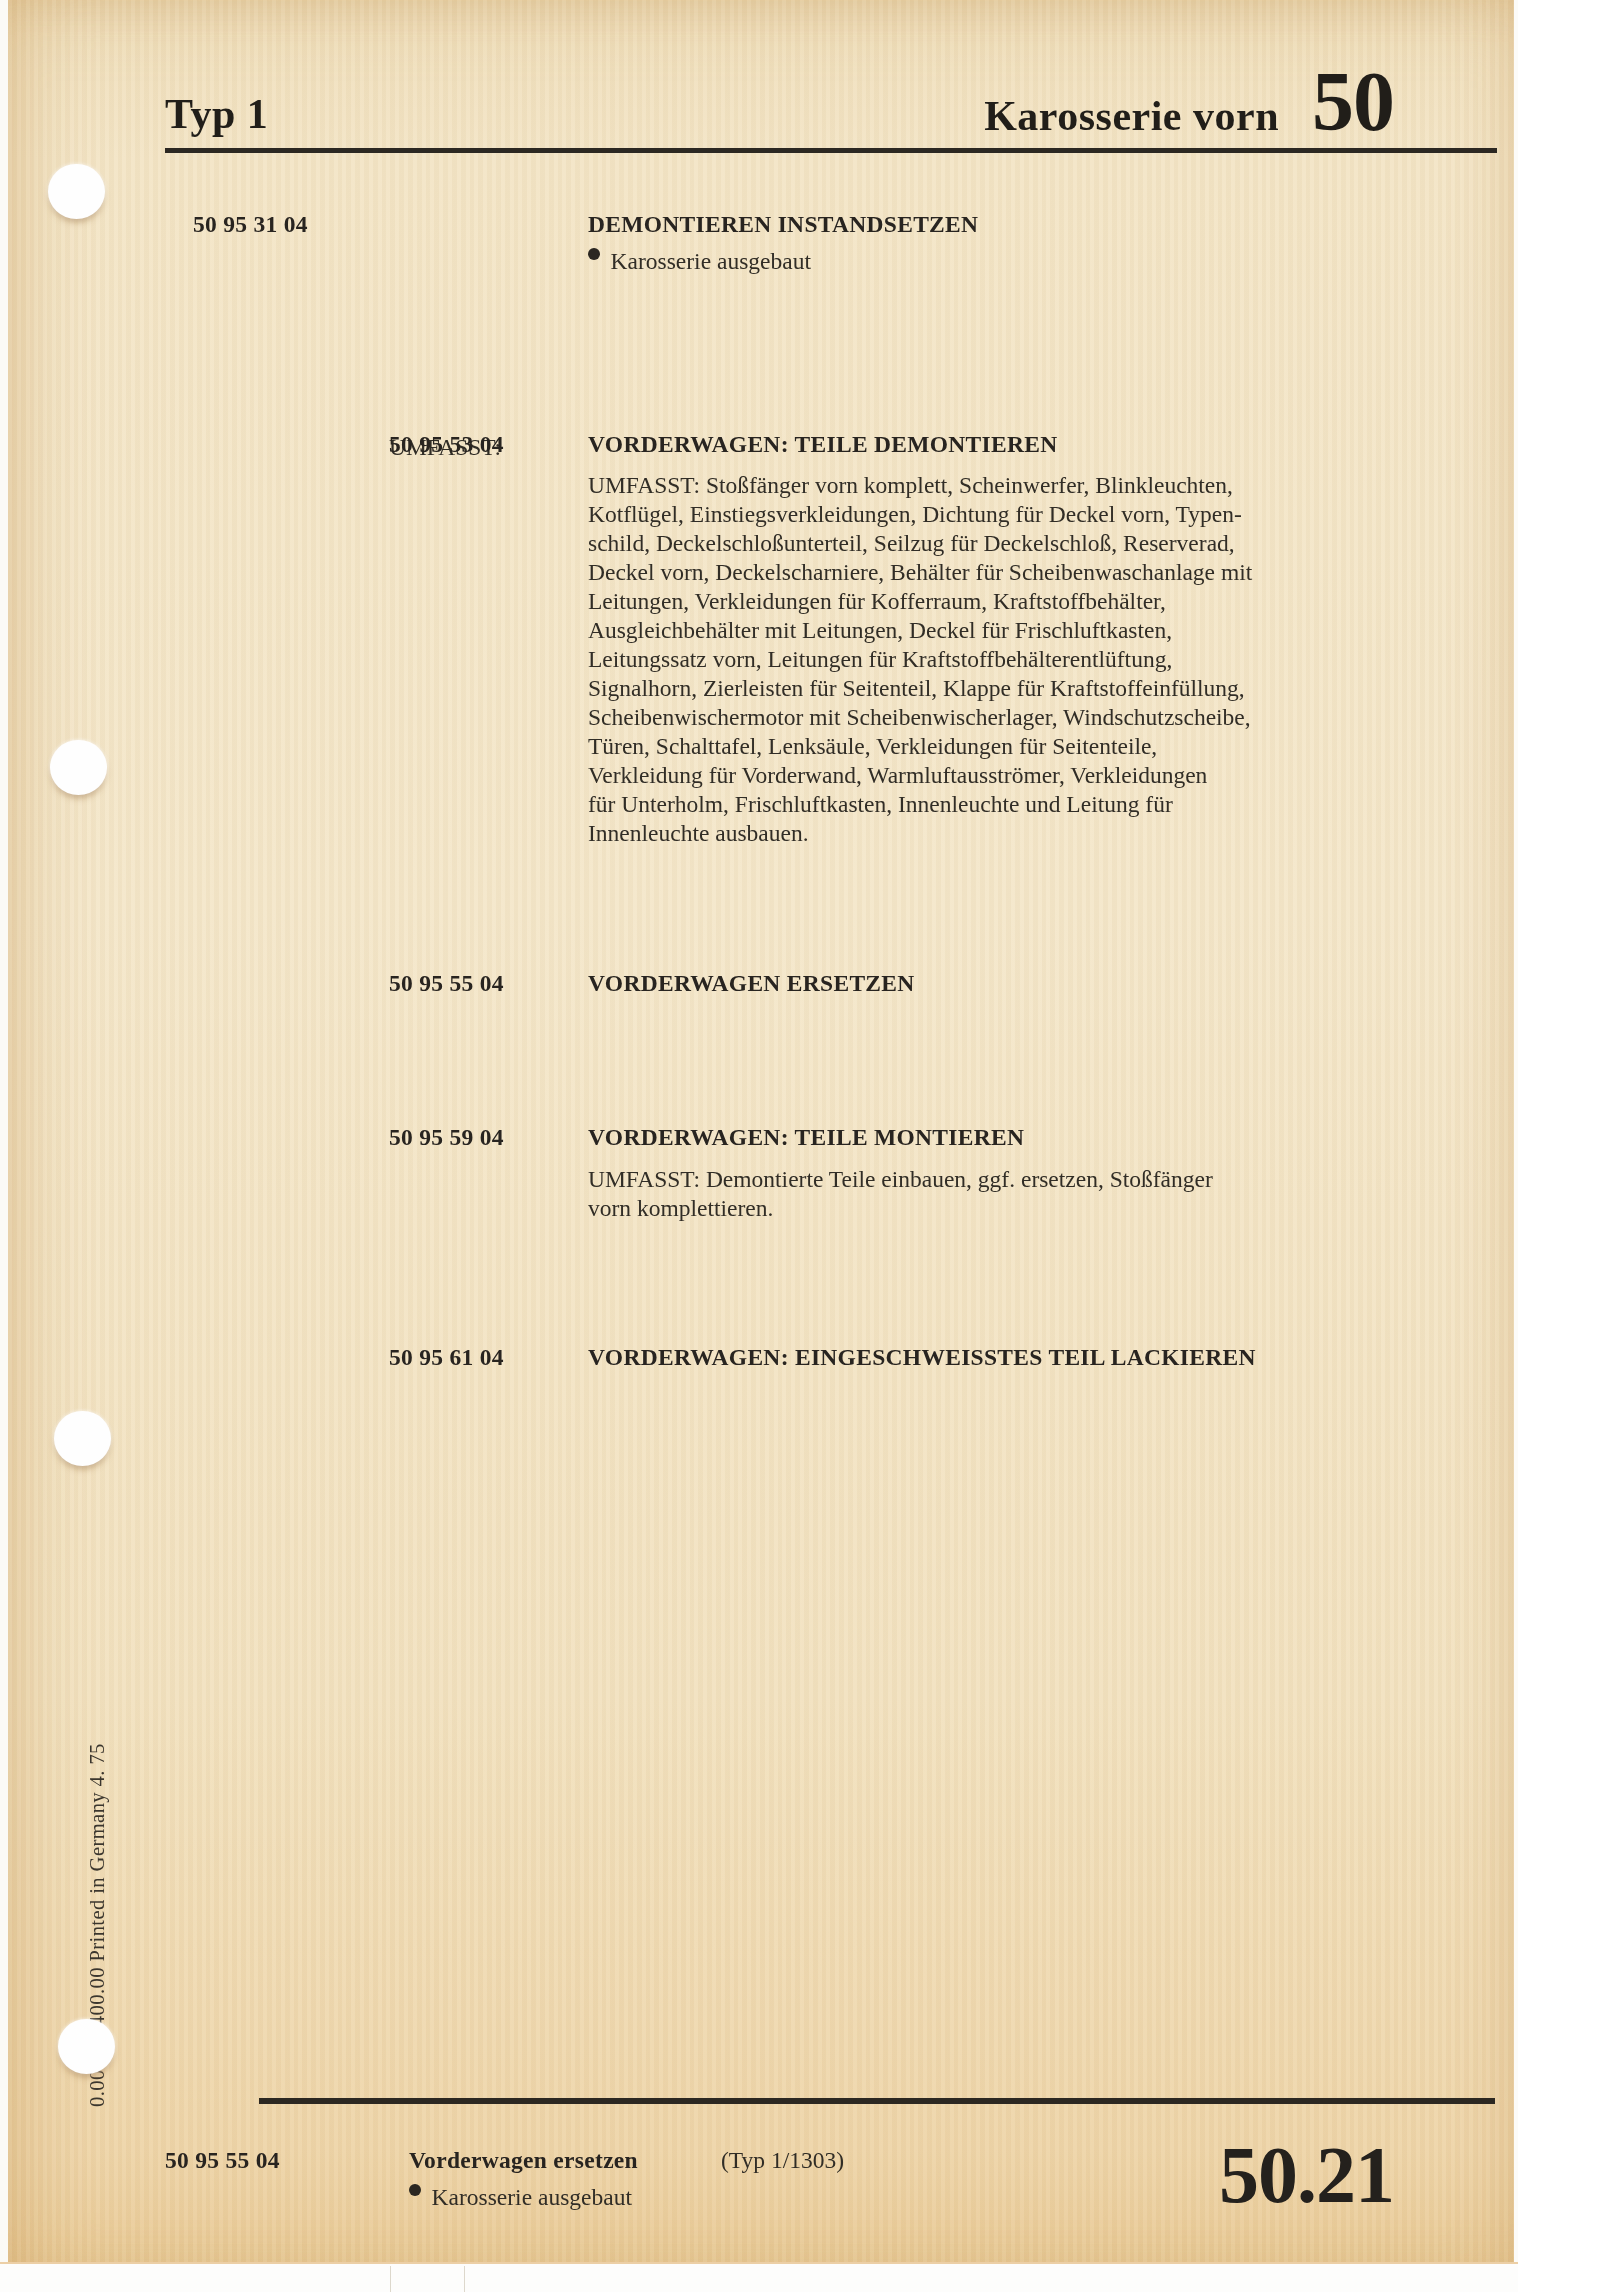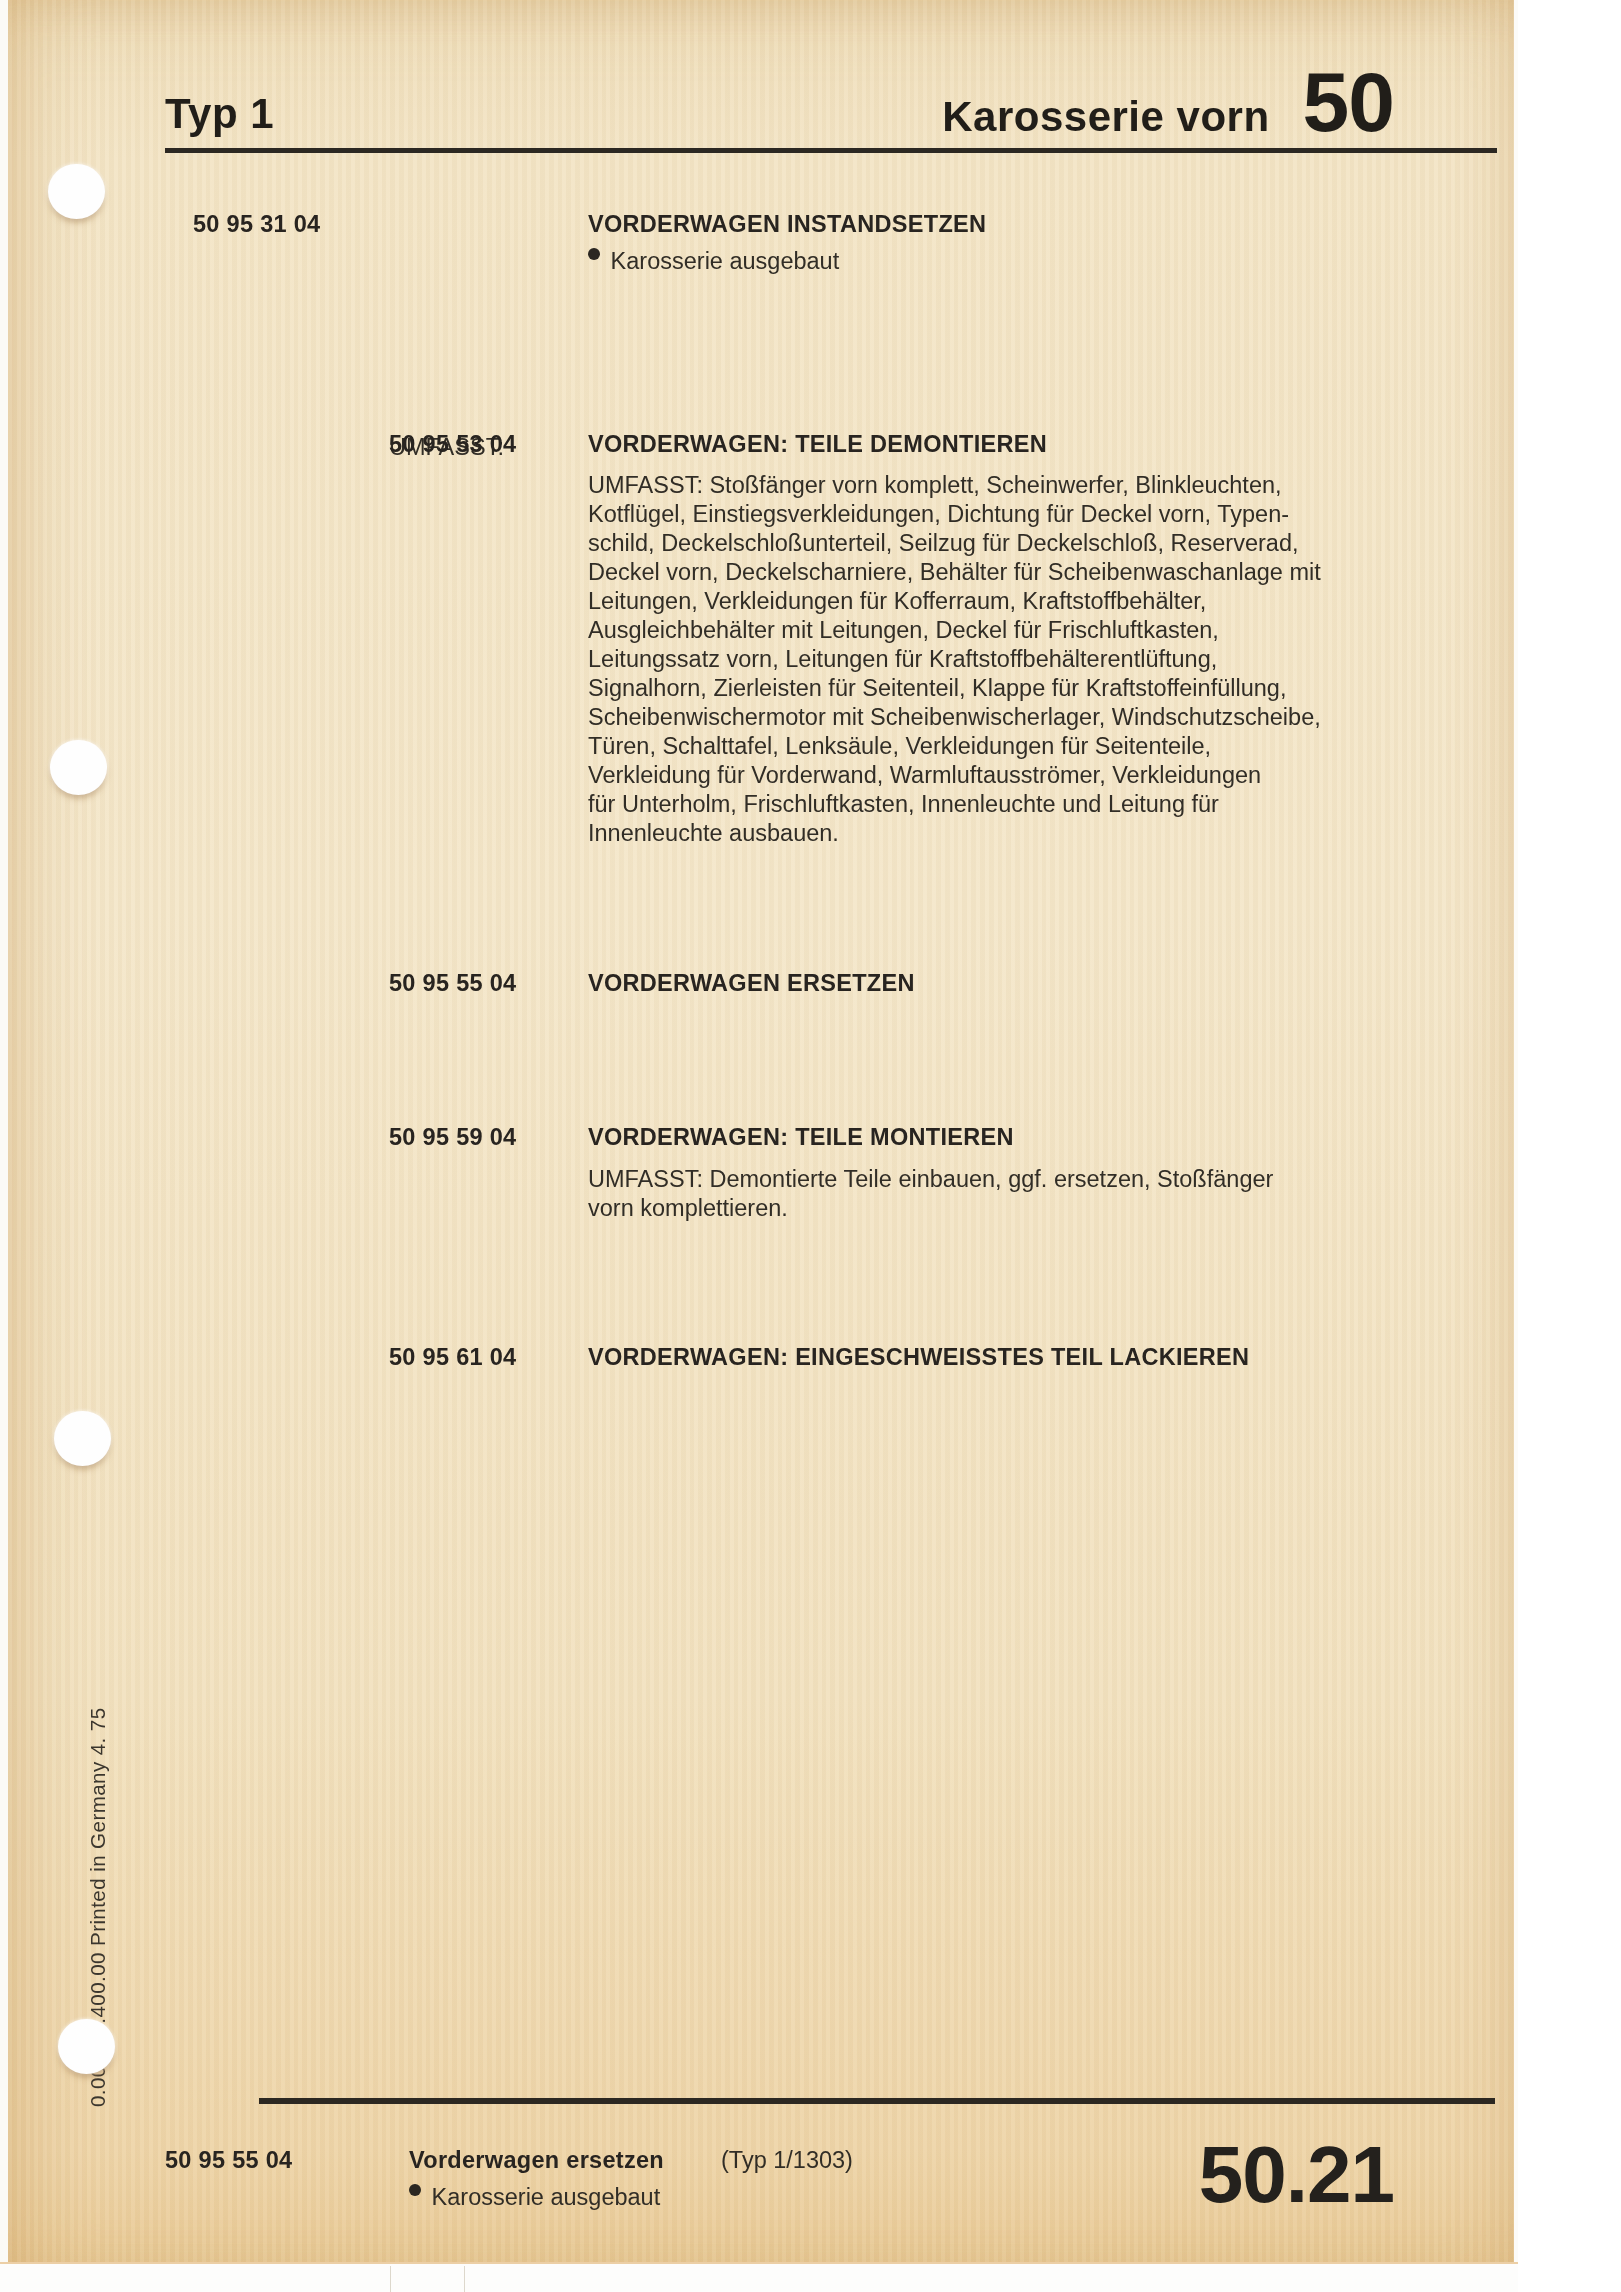--- a/index.html
+++ b/index.html
@@ -1,18 +1,18 @@
 <!DOCTYPE html>
 <html><head>
 <meta charset="utf-8">
 <style>
   html,body { margin:0; padding:0; background:#ffffff; }
   .scan {
     position:relative; width:1518px; height:2293px; overflow:hidden;
-    font-family:Liberation Sans, sans-serif;
+    font-family:Liberation Serif, serif;
     background:#22c55e;
     color:#2e2a24;
   }
   
   .paper {
     position:absolute; left:7.8px; top:0; right:3.9px; height:2262px;
     background:linear-gradient(180deg,#efdeba 0%, #f3e5c6 7%, #f4e7ca 40%, #f2e2c0 75%, #eed5a9 95%, #e9cb97 100%);
     box-shadow: inset 44px 0 69px -34px rgba(205,160,95,.45),
                 inset -34px 0 59px -29px rgba(205,160,95,.32),
                 inset 0 44px 69px -39px rgba(210,170,110,.35),
@@ -85,21 +85,21 @@
   <div class="edge-right"></div>
 
   <div class="abs h-model">Typ 1</div>
   <div class="h-right">
     <span class="h-chapter">Karosserie vorn</span>
     <span class="h-number">50</span>
   </div>
   <div class="rule-top"></div>
 
   <div class="abs code" style="left:193px; top:211px;">50 95 31 04</div>
-  <div class="abs title" style="left:588px; top:211px;">VORDERWAGEN INSTANDSETZEN</div>
+  <div class="abs title" style="left:588px; top:211px;">DEMONTIEREN INSTANDSETZEN</div>
   <div class="bullet-row" style="left:588px; top:248px;">
     <span class="bullet-dot"></span>
     <span class="plain">Karosserie ausgebaut</span>
   </div>
 
   <div class="abs plain" style="left:389px; top:400px;margin-top:34px;">UMFASST:</div>
   <div class="abs code" style="left:389px; top:431px;">50 95 53 04</div>
   <div class="abs title" style="left:588px; top:431px;">VORDERWAGEN: TEILE DEMONTIEREN</div>
   <div class="body-block" style="top:471px;">UMFASST: Stoßfänger vorn komplett, Scheinwerfer, Blinkleuchten,
 Kotflügel, Einstiegsverkleidungen, Dichtung für Deckel vorn, Typen-

